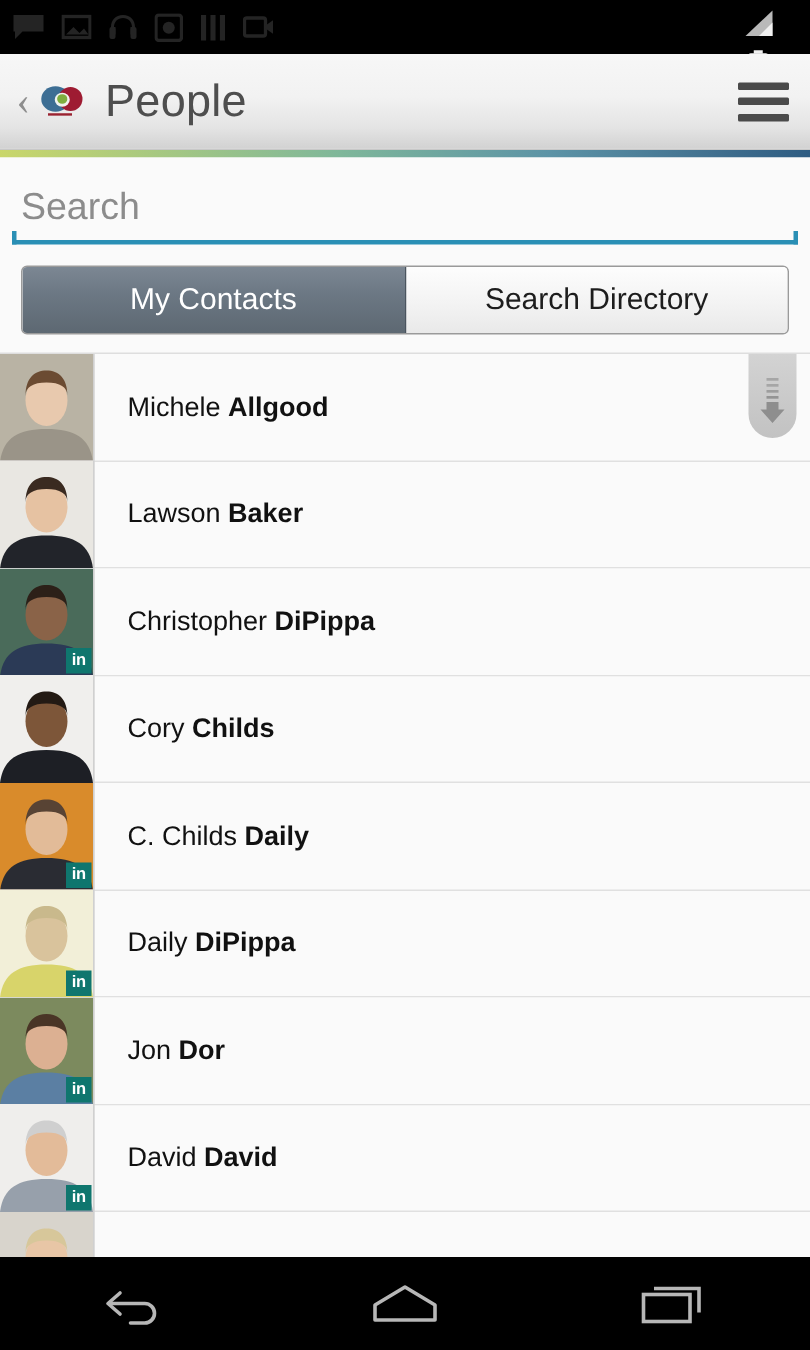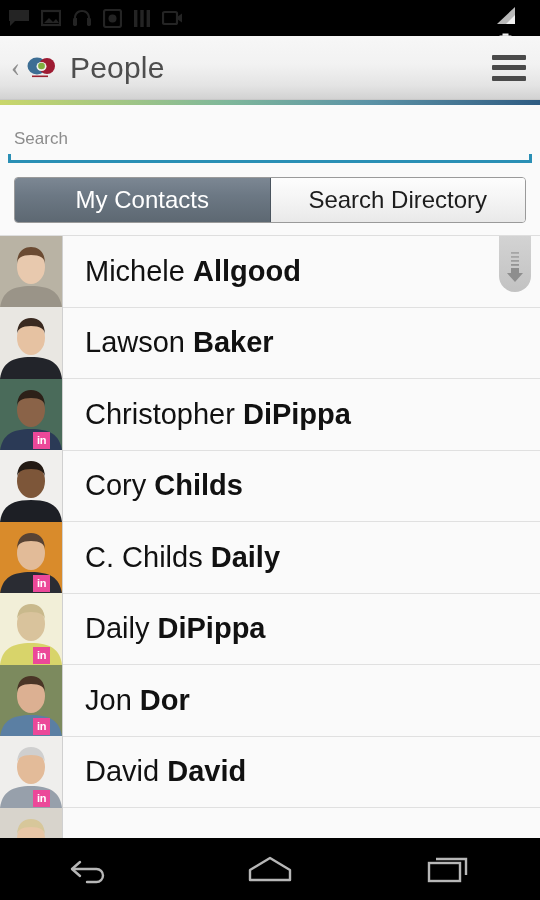--- a/index.html
+++ b/index.html
@@ -129,21 +129,21 @@
     height: 9px;
     background: #2a8fb5;
   }
   .search-box::before { left: 0; }
   .search-box::after { right: 0; }
   .search-input {
     border: none;
     outline: none;
     background: transparent;
     width: 100%;
-    font-size: 17px;
+    font-size: 25px;
     color: #3a3a3a;
     font-family: "Liberation Sans", sans-serif;
     padding: 0 6px;
   }
   .search-input::placeholder {
     color: #8c8c8c;
     opacity: 1;
   }
 
   
@@ -159,21 +159,21 @@
     border-radius: 4px;
     overflow: hidden;
     border: 1px solid #9a9a9a;
     box-sizing: border-box;
   }
   .tab {
     flex: 1;
     display: flex;
     align-items: center;
     justify-content: center;
-    font-size: 24px;
+    font-size: 20px;
     cursor: pointer;
     box-sizing: border-box;
   }
   .tab.active {
     background: linear-gradient(to bottom, #7c8793 0%, #6c7884 40%, #5d6872 100%);
     color: #ffffff;
     border-right: 1px solid #4a545e;
   }
   .tab.inactive {
     background: linear-gradient(to bottom, #fdfdfd 0%, #f3f3f3 55%, #e9e9e9 100%);
@@ -204,36 +204,36 @@
     background: #d9d9d9;
     overflow: hidden;
     border-right: 1px solid #d0d0d0;
   }
   .avatar .photo {
     position: absolute;
     inset: 0;
   }
   .li-badge {
     position: absolute;
-    right: 12px;
+    right: 1px;
     bottom: 1px;
     width: 17px;
     height: 17px;
-    background: #ec4899;
+    background: #0f766e;
     color: #ffffff;
     font-size: 11px;
     font-weight: bold;
     line-height: 17px;
     text-align: center;
     letter-spacing: -0.3px;
     font-family: "Liberation Sans", sans-serif;
   }
   .name {
     padding-left: 22px;
-    font-size: 29px;
+    font-size: 18px;
     color: #111111;
     white-space: nowrap;
   }
   .name .last { font-weight: bold; }
 
   
   .scroll-thumb {
     position: absolute;
     top: 0px;
     right: 9px;

